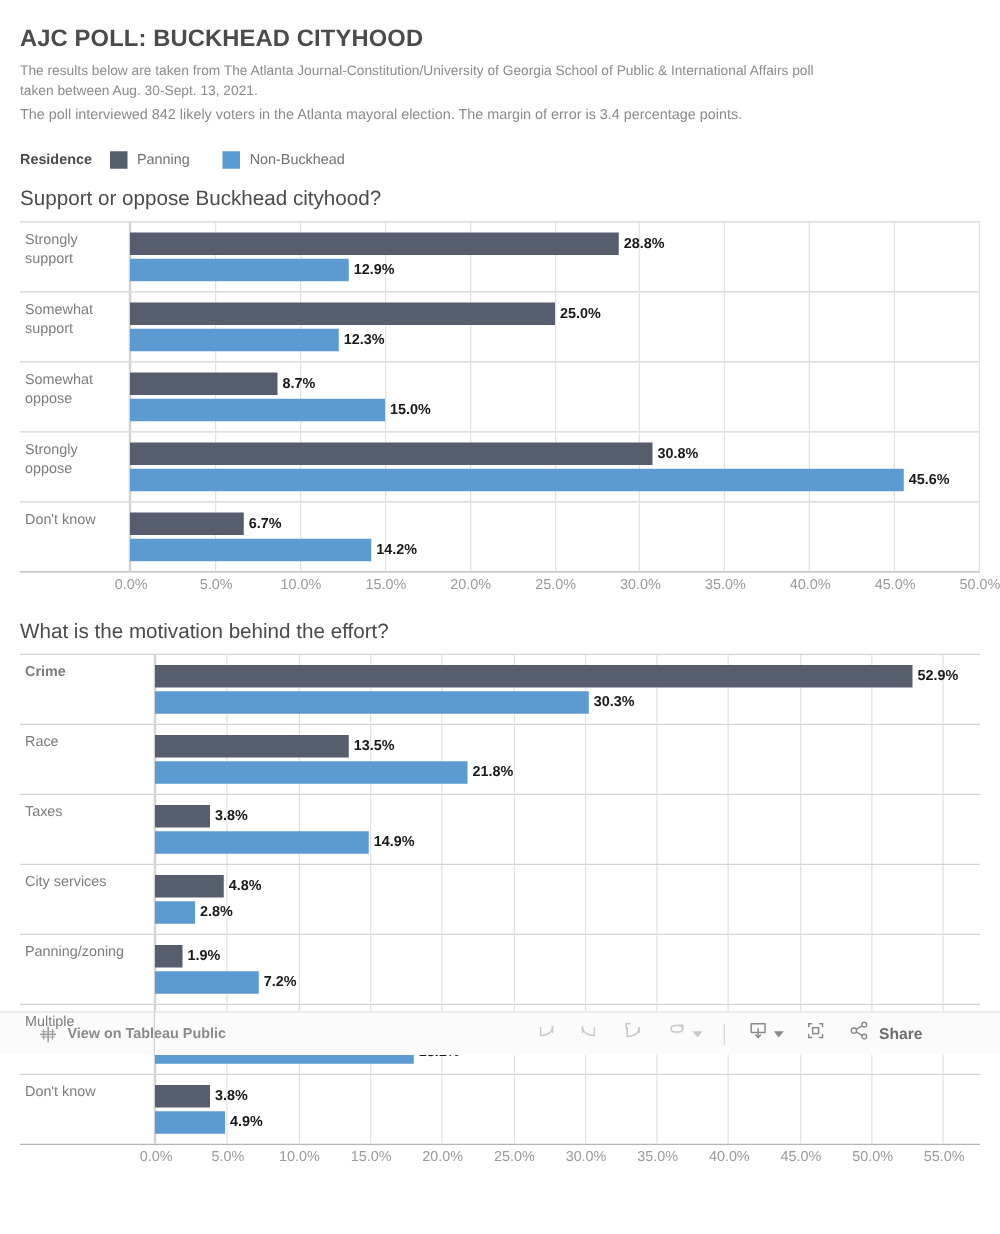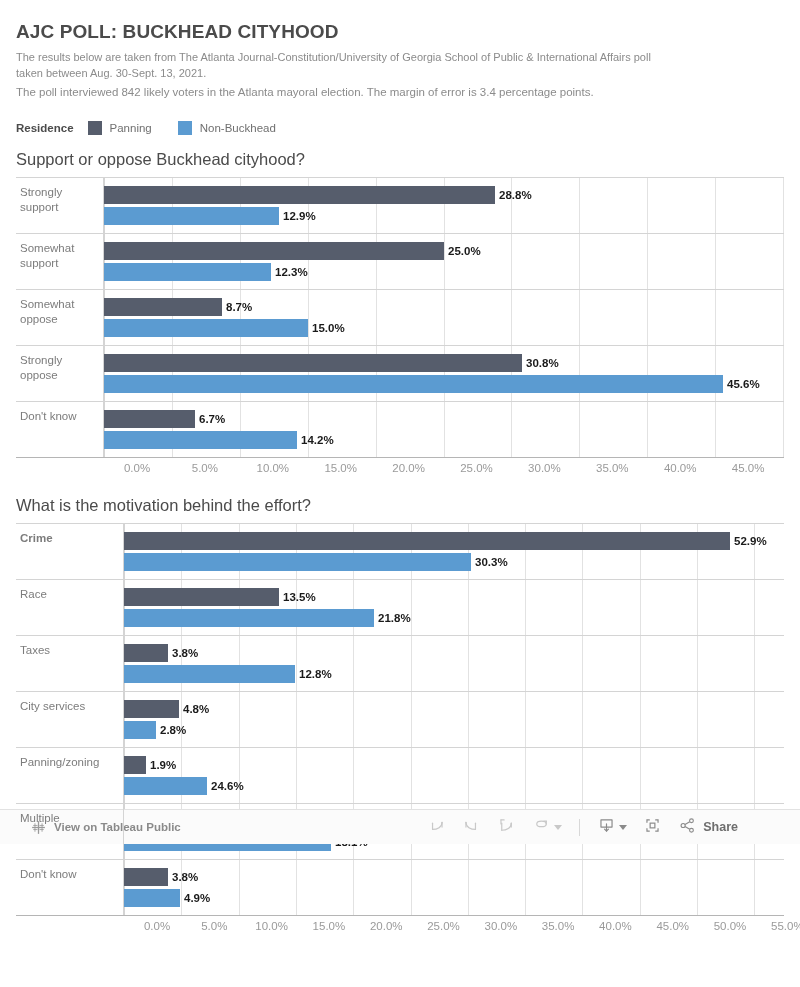--- a/index.html
+++ b/index.html
@@ -147,21 +147,20 @@
     margin-left: 16px;
     margin-right: 16px;
   }
   .tick {
     position: absolute;
     top: 4px;
     font-size: 11.5px;
     color: #9a9a9a;
     transform: translateX(-50%);
     white-space: nowrap;
-    margin-left: 32px;
   }
 
   
   .toolbar {
     position: absolute;
     left: 0; bottom: 0;
     width: 800px;
     height: 35px;
     background: #fbfbfb;
     border-top: 1px solid #e2e2e2;
@@ -462,21 +461,21 @@
               <div class="gridline" style="left: 516px;"></div>
               <div class="gridline" style="left: 573px;"></div>
               <div class="gridline" style="left: 630px;"></div>
             </div>
             <div class="bar-wrap">
               <div class="bar" style="width: 44px; background: rgb(86, 93, 108);"></div>
               <span class="bar-label">3.8%</span>
             </div>
             <div class="bar-wrap">
               <div class="bar" style="width: 171px; background: rgb(91, 155, 209);"></div>
-              <span class="bar-label">12.8%</span>
+              <span class="bar-label">14.9%</span>
             </div>
           </div>
         </div>
         <div class="row">
           <div class="cat-cell" style="width: 108px;">City services</div>
           <div class="bars-cell">
             <div class="gridlines">
               <div class="gridline zero" style="left: 0px;"></div>
               <div class="gridline" style="left: 57px;"></div>
               <div class="gridline" style="left: 115px;"></div>
@@ -516,21 +515,21 @@
               <div class="gridline" style="left: 516px;"></div>
               <div class="gridline" style="left: 573px;"></div>
               <div class="gridline" style="left: 630px;"></div>
             </div>
             <div class="bar-wrap">
               <div class="bar" style="width: 22px; background: rgb(86, 93, 108);"></div>
               <span class="bar-label">1.9%</span>
             </div>
             <div class="bar-wrap">
               <div class="bar" style="width: 83px; background: rgb(91, 155, 209);"></div>
-              <span class="bar-label">24.6%</span>
+              <span class="bar-label">7.2%</span>
             </div>
           </div>
         </div>
         <div class="row">
           <div class="cat-cell" style="width: 108px;">Multiple</div>
           <div class="bars-cell">
             <div class="gridlines">
               <div class="gridline zero" style="left: 0px;"></div>
               <div class="gridline" style="left: 57px;"></div>
               <div class="gridline" style="left: 115px;"></div>

